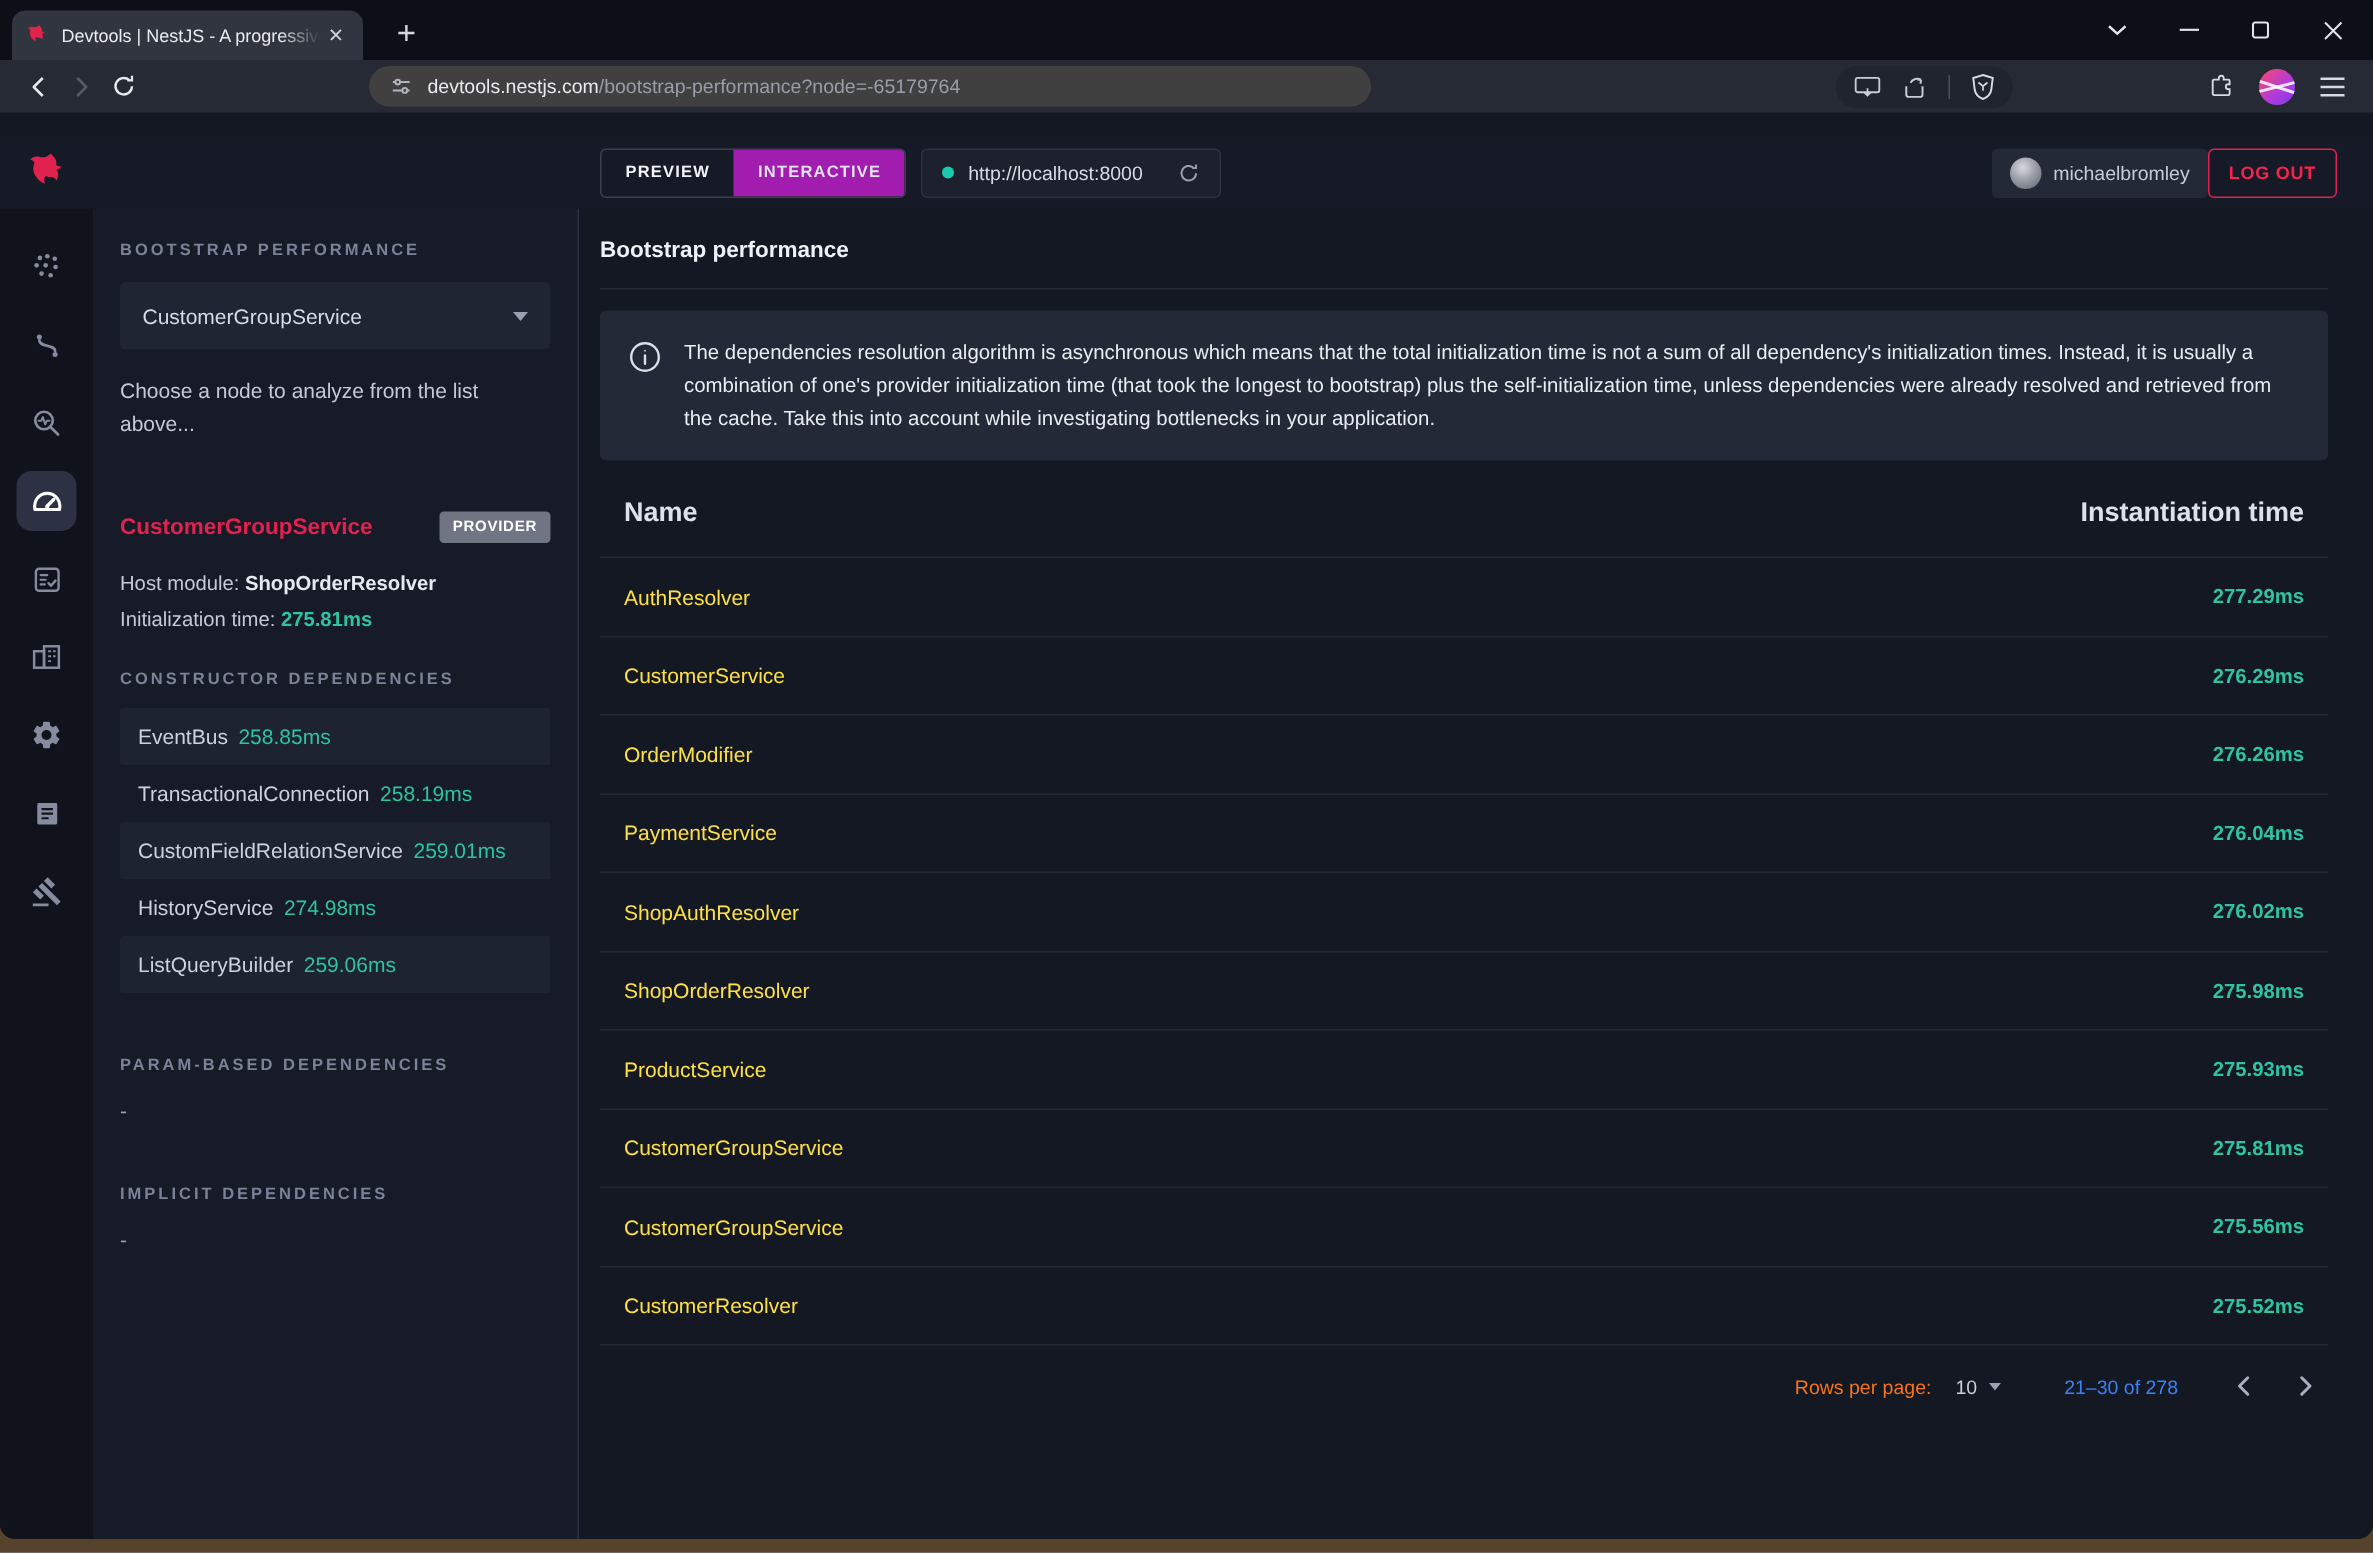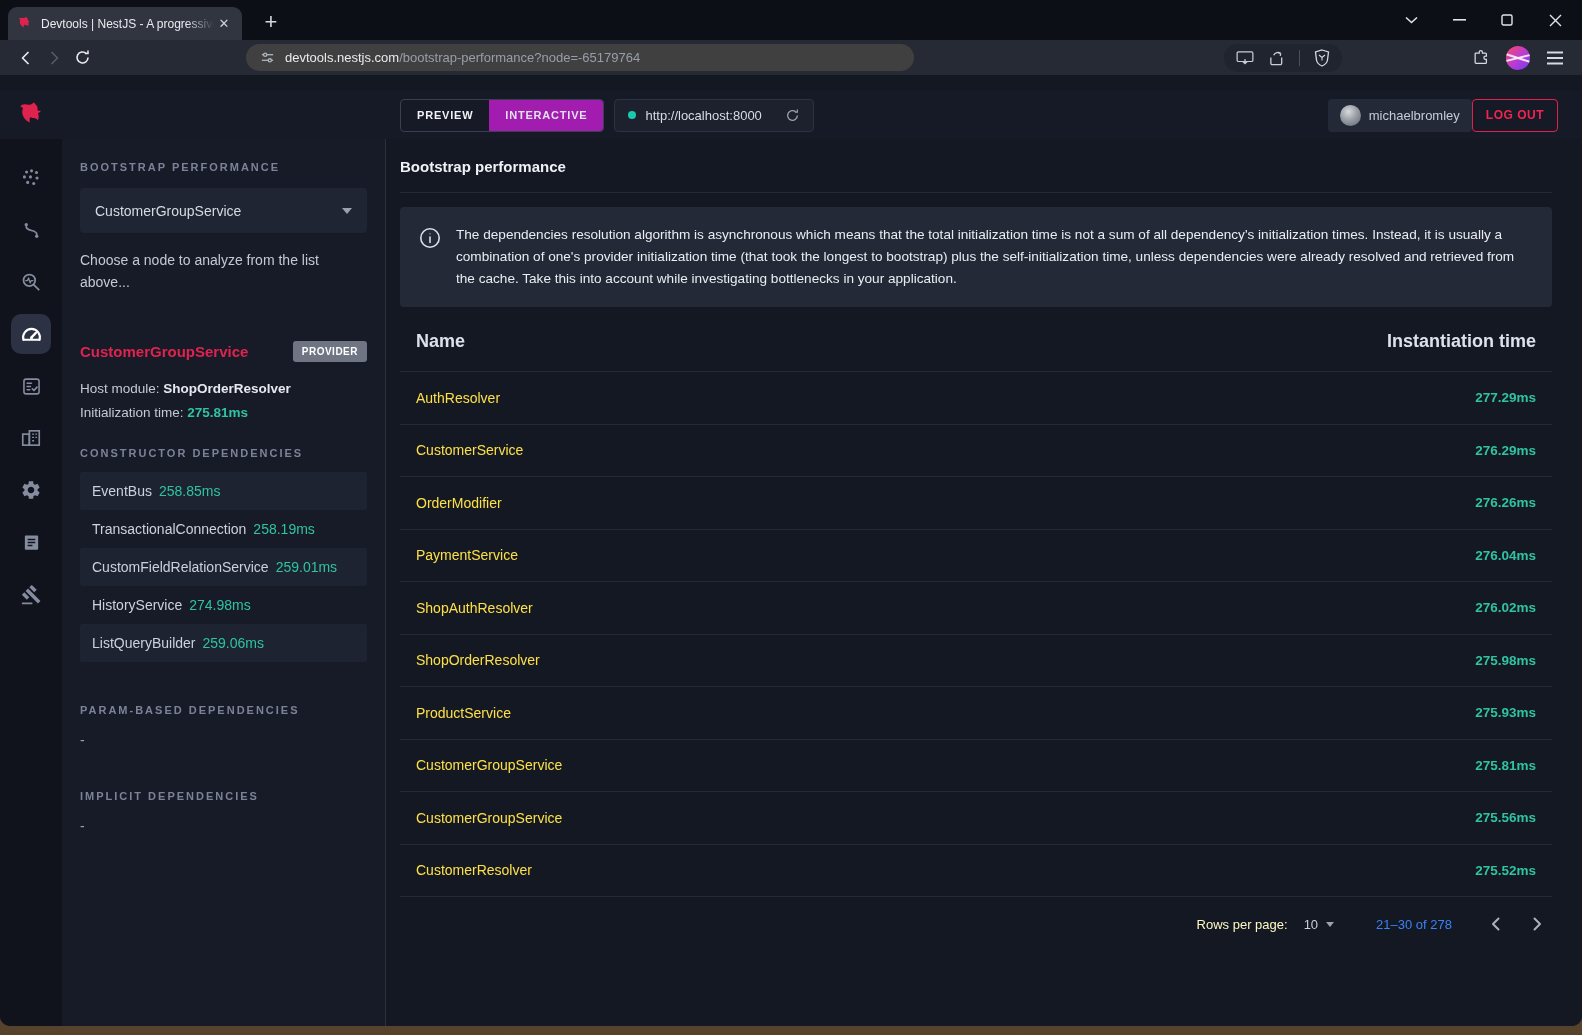--- a/index.html
+++ b/index.html
@@ -97,21 +97,21 @@
   .infobox { margin-top:14px; background:#232936; border-radius:4px; padding:17px 19px; display:flex; gap:15px; }
   .info-icon { flex:none; margin-top:3px; color:#dbdfe7; }
   .info-text { font-size:13.6px; line-height:1.62; color:#e9ecf2; }
   .tablewrap { margin-top:3px; }
   .thead { display:flex; justify-content:space-between; align-items:center; padding:21px 16px 19px 16px; font-size:18px; font-weight:bold; color:#dde1e9; }
   .trow { display:flex; justify-content:space-between; align-items:center; height:52.5px; padding:0 16px; border-top:1px solid #232936; }
   .tname { font-size:14px; color:#fde047; }
   .ttime { font-size:13.5px; font-weight:bold; color:#2fc3a2; }
   .table-bottom { border-top:1px solid #232936; }
   .pagination { display:flex; align-items:center; justify-content:flex-end; height:54px; gap:0; }
-  .pg-label { font-size:13px; color:#fef9c3; }
+  .pg-label { font-size:13px; color:#f97316; }
   .pg-size { display:flex; align-items:center; gap:8px; margin-left:16px; }
   .pg-size-value { font-size:13px; color:#c9ced9; }
   .pg-caret { width:0; height:0; border-left:4.5px solid transparent; border-right:4.5px solid transparent; border-top:5.5px solid #9aa1b2; }
   .pg-range { font-size:13px; color:#3b82f6; margin-left:42px; }
   .pg-btn { width:30px; height:30px; display:flex; align-items:center; justify-content:center; color:#a9b0bf; background:none; border:none; }
   .pg-prev { margin-left:28px; } .pg-next { margin-left:12px; }
 </style>
 </head>
 <body>
 

